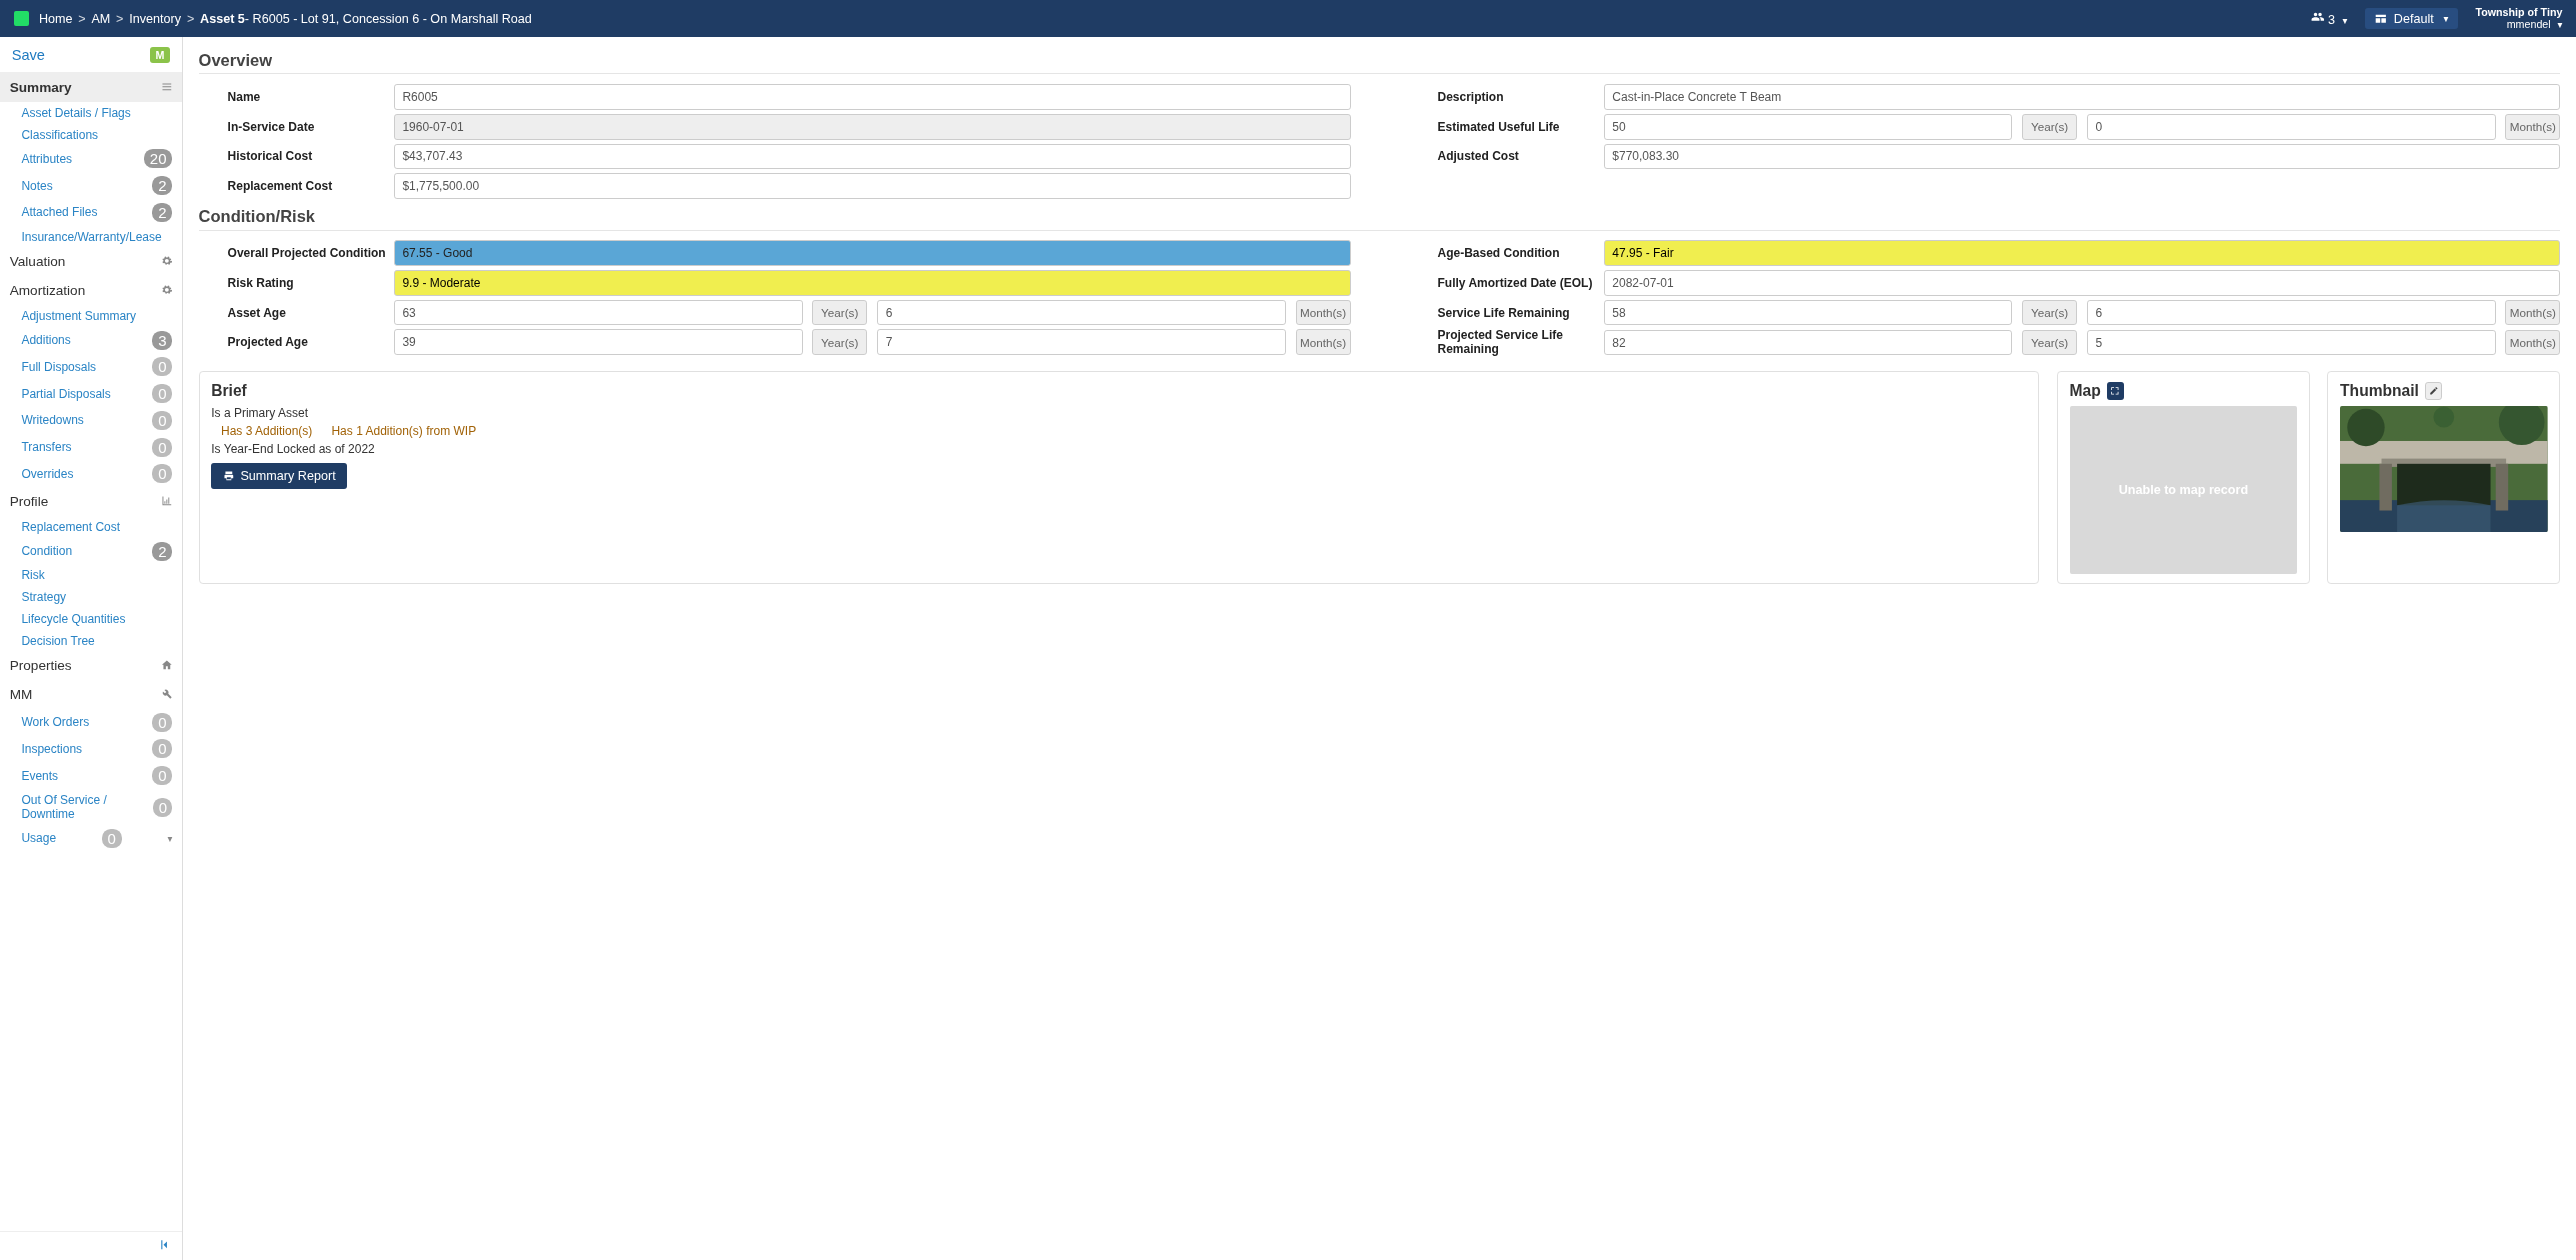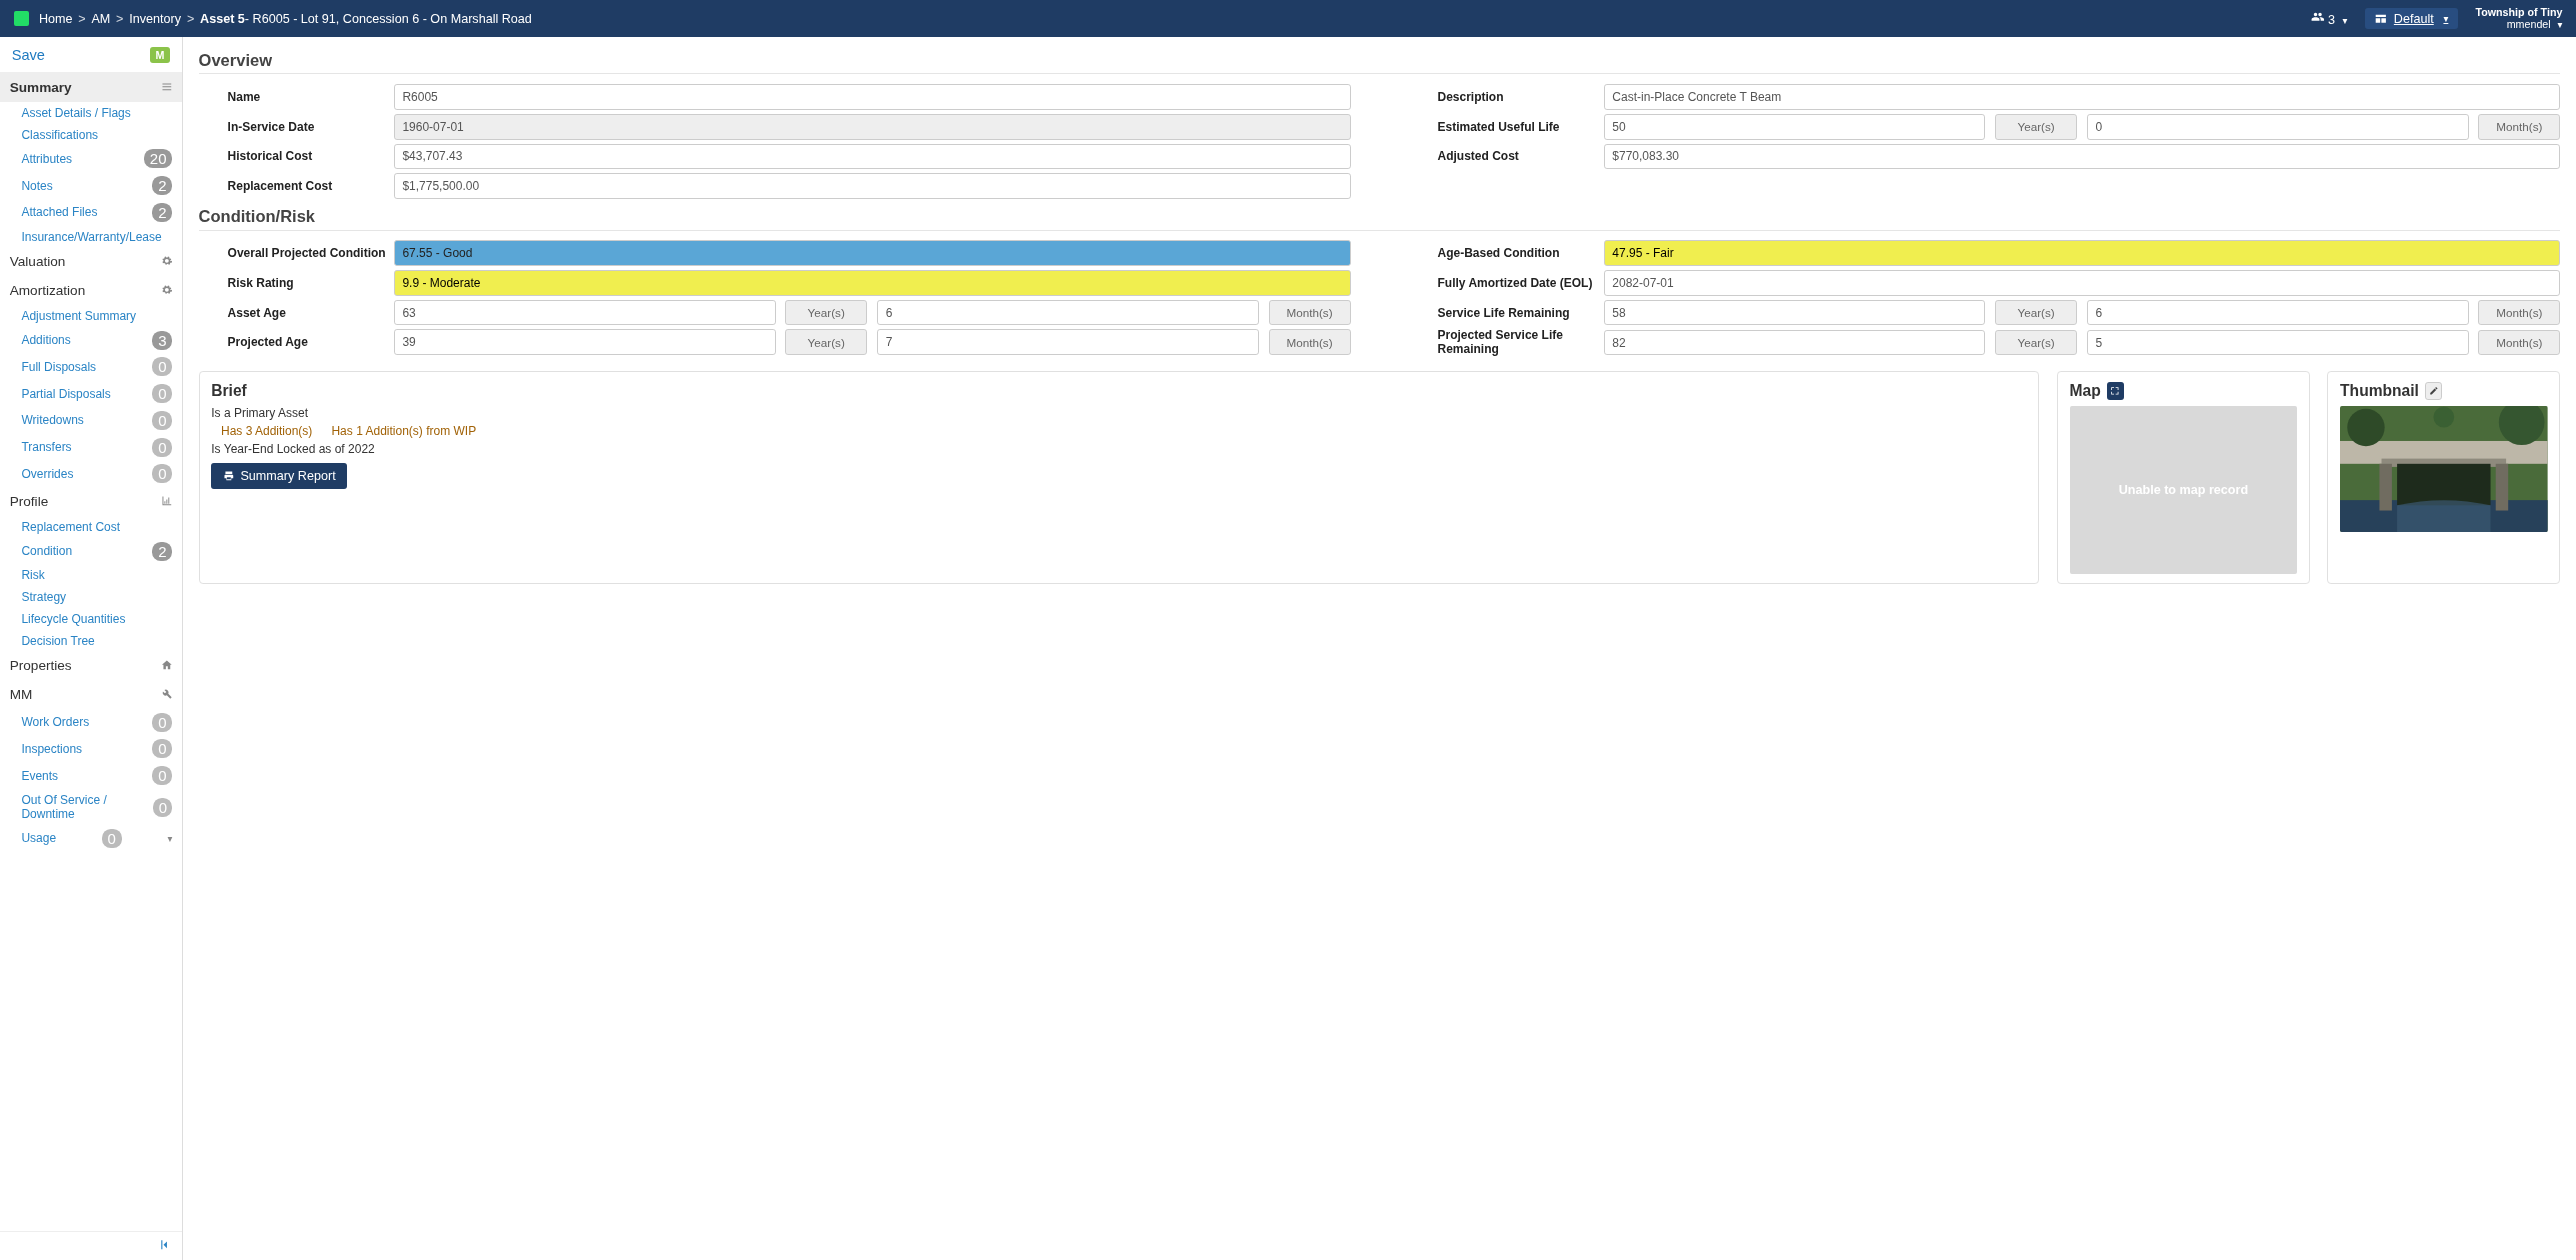--- a/index.html
+++ b/index.html
@@ -6,21 +6,21 @@
 body { font-family: "Segoe UI", Arial, sans-serif; font-size: 12.6px; color: #333; background: #fff; }
 
 
 .topbar { background: #1f3c64; color: #fff; height: 37px; display: flex; align-items: center; padding: 0 13.6px; font-size: 12.6px; }
 .topbar .crumbs { display: flex; align-items: center; gap: 5.8px; }
 .topbar .crumbs a { color: #fff; text-decoration: none; }
 .topbar .crumbs .sep { opacity: .8; }
 .topbar .crumbs .current { font-weight: 600; }
 .topbar .spacer { flex: 1; }
 .topbar .right { display: flex; align-items: center; gap: 17.5px; }
-.topbar .btn-default { background: #284d80; padding: 3.9px 9.7px; border-radius: 2.9px; display: inline-flex; align-items: center; gap: 5.8px; text-decoration: underline; }
+.topbar .btn-default { background: #284d80; padding: 3.9px 9.7px; border-radius: 2.9px; display: inline-flex; align-items: center; gap: 5.8px; }
 .topbar .tenant { text-align: right; line-height: 1.1; font-size: 10.7px; }
 .topbar .tenant .t1 { font-weight: 600; }
 .logo-sq { width: 15.6px; height: 15.6px; background: #2d6; border-radius: 1.9px; display:inline-block; margin-right:9.7px;}
 
 
 .layout { display: flex; height: calc(100vh - 37px); }
 
 
 .sidebar { width: 183px; border-right: 1px solid #ddd; background: #fff; display: flex; flex-direction: column; overflow:hidden; }
 .save-btn { display:flex; align-items:center; justify-content:space-between; padding: 9.7px 11.7px; color:#1f7ac0; font-size:14.6px; border-bottom:1px solid #eee; }
@@ -38,21 +38,21 @@
 
 .main { flex:1; overflow:auto; padding:9.7px 15.6px 29px 15.6px; }
 .section-title { font-size:16.5px; font-weight:600; color:#444; border-bottom:1px solid #e5e5e5; padding-bottom:3.9px; margin-top:3.9px; margin-bottom:5.8px;}
 .two-col { display:grid; grid-template-columns: 1fr 1fr; column-gap: 58px; }
 .frow { display:flex; align-items:center; margin:3.9px 0; }
 .frow label { width: 195px; font-size:12px; font-weight:600; color:#222; padding-left:29px; }
 .finput { flex:1; border:1px solid #ccc; border-radius:2.9px; padding:4.9px 7.8px; background:#fff; color:#555; font-size:12px; }
 .finput.ro { background:#eee; }
 .dual { display:flex; gap: 9.7px; flex:1; }
 .dual .finput { flex:1; }
-.dual .suffix { width:82px; border:1px solid #ccc; border-radius:2.9px; background:#eee; display:flex; align-items:center; justify-content:center; font-size:11.7px; color:#666;}
+.dual .suffix { width:55px; border:1px solid #ccc; border-radius:2.9px; background:#eee; display:flex; align-items:center; justify-content:center; font-size:11.7px; color:#666;}
 .cond-blue { background:#5aa6d6 !important; color:#222; }
 .cond-yellow { background:#f0ee4f !important; color:#000000; }
 
 
 .lower { display:grid; grid-template-columns: 1fr 253px 233px; gap:17.5px; margin-top:11.7px;}
 .panel { border:1px solid #e0e0e0; border-radius:3.9px; padding:9.7px 11.7px; }
 .panel h3 { font-size:15.6px; font-weight:600; margin-bottom:5.8px; display:flex; align-items:center; gap:5.8px;}
 .panel h3 .iconbtn { background:#2a5; background:#1f3c64; color:#fff; border-radius:2.9px; width:17.5px; height:17.5px; display:inline-flex; align-items:center; justify-content:center; font-size:10.7px;}
 .panel h3 .iconbtn.light { background:#eee; color:#444; border:1px solid #ccc;}
 .brief-links a { color:#a16207; text-decoration:none; font-size:12px; margin-right:15.6px;}

